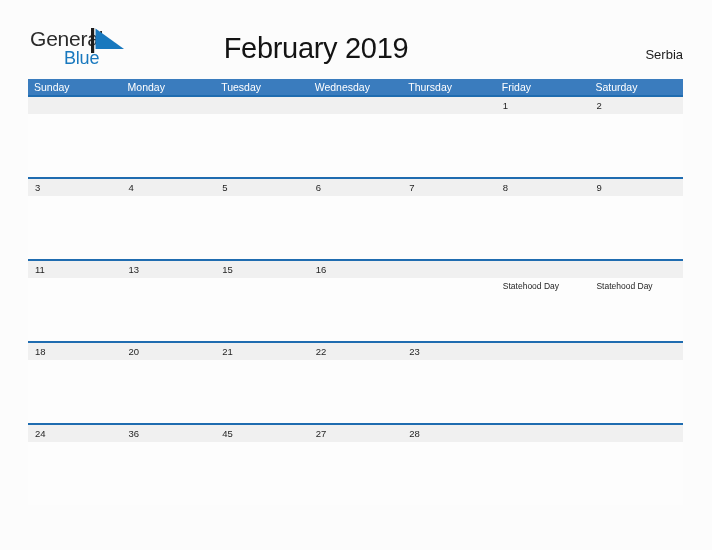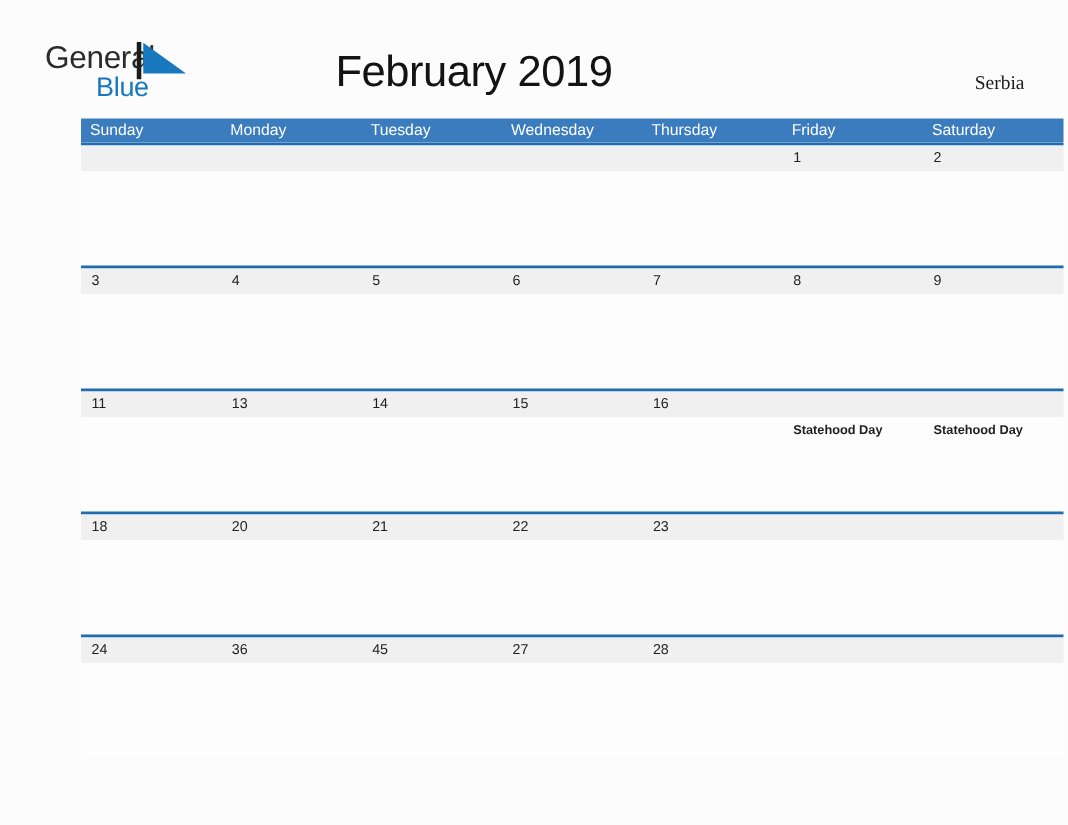--- a/index.html
+++ b/index.html
@@ -70,30 +70,28 @@
     letter-spacing: -0.3px;
   }
 
   .cal-country {
     position: absolute;
     right: 29px;
     top: 47px;
     font-size: 13px;
     color: #1c1c1c;
     text-align: left;
-    font-family: Liberation Serif, serif;
   }
 
   
   .calendar {
     position: absolute;
     left: 28px;
     top: 79px;
     width: 655px;
-    margin-left: 26px;
   }
 
   .dow-header {
     display: flex;
     background: #3a7cbe;
     height: 16px;
   }
   .dow-cell {
     width: 93.57px;
     flex: 0 0 93.57px;
@@ -137,21 +135,20 @@
     padding-left: 7px;
     padding-top: 3px;
     box-sizing: border-box;
   }
   .event-text {
     font-size: 8.5px;
     color: #1f1f1f;
     line-height: 11px;
     display: block;
     white-space: nowrap;
-    font-weight: bold;
   }
 </style>
 </head>
 <body>
 
 <div class="topbar">
 
   <div class="logo">
     <span class="logo-general">General</span>
     <span class="logo-flag">
@@ -247,21 +244,20 @@
       <div class="event-cell">
           <span class="event-text"></span>
         </div>
     </div>
   </div>
 
   <div class="week-row">
     <div class="week-numbers">
       <div class="daynum-cell">11</div>
       <div class="daynum-cell">13</div>
-      <div class="daynum-cell">14</div>
       <div class="daynum-cell">15</div>
       <div class="daynum-cell">16</div>
     </div>
     <div class="week-events">
       <div class="event-cell">
           <span class="event-text"></span>
         </div>
       <div class="event-cell">
           <span class="event-text"></span>
         </div>

